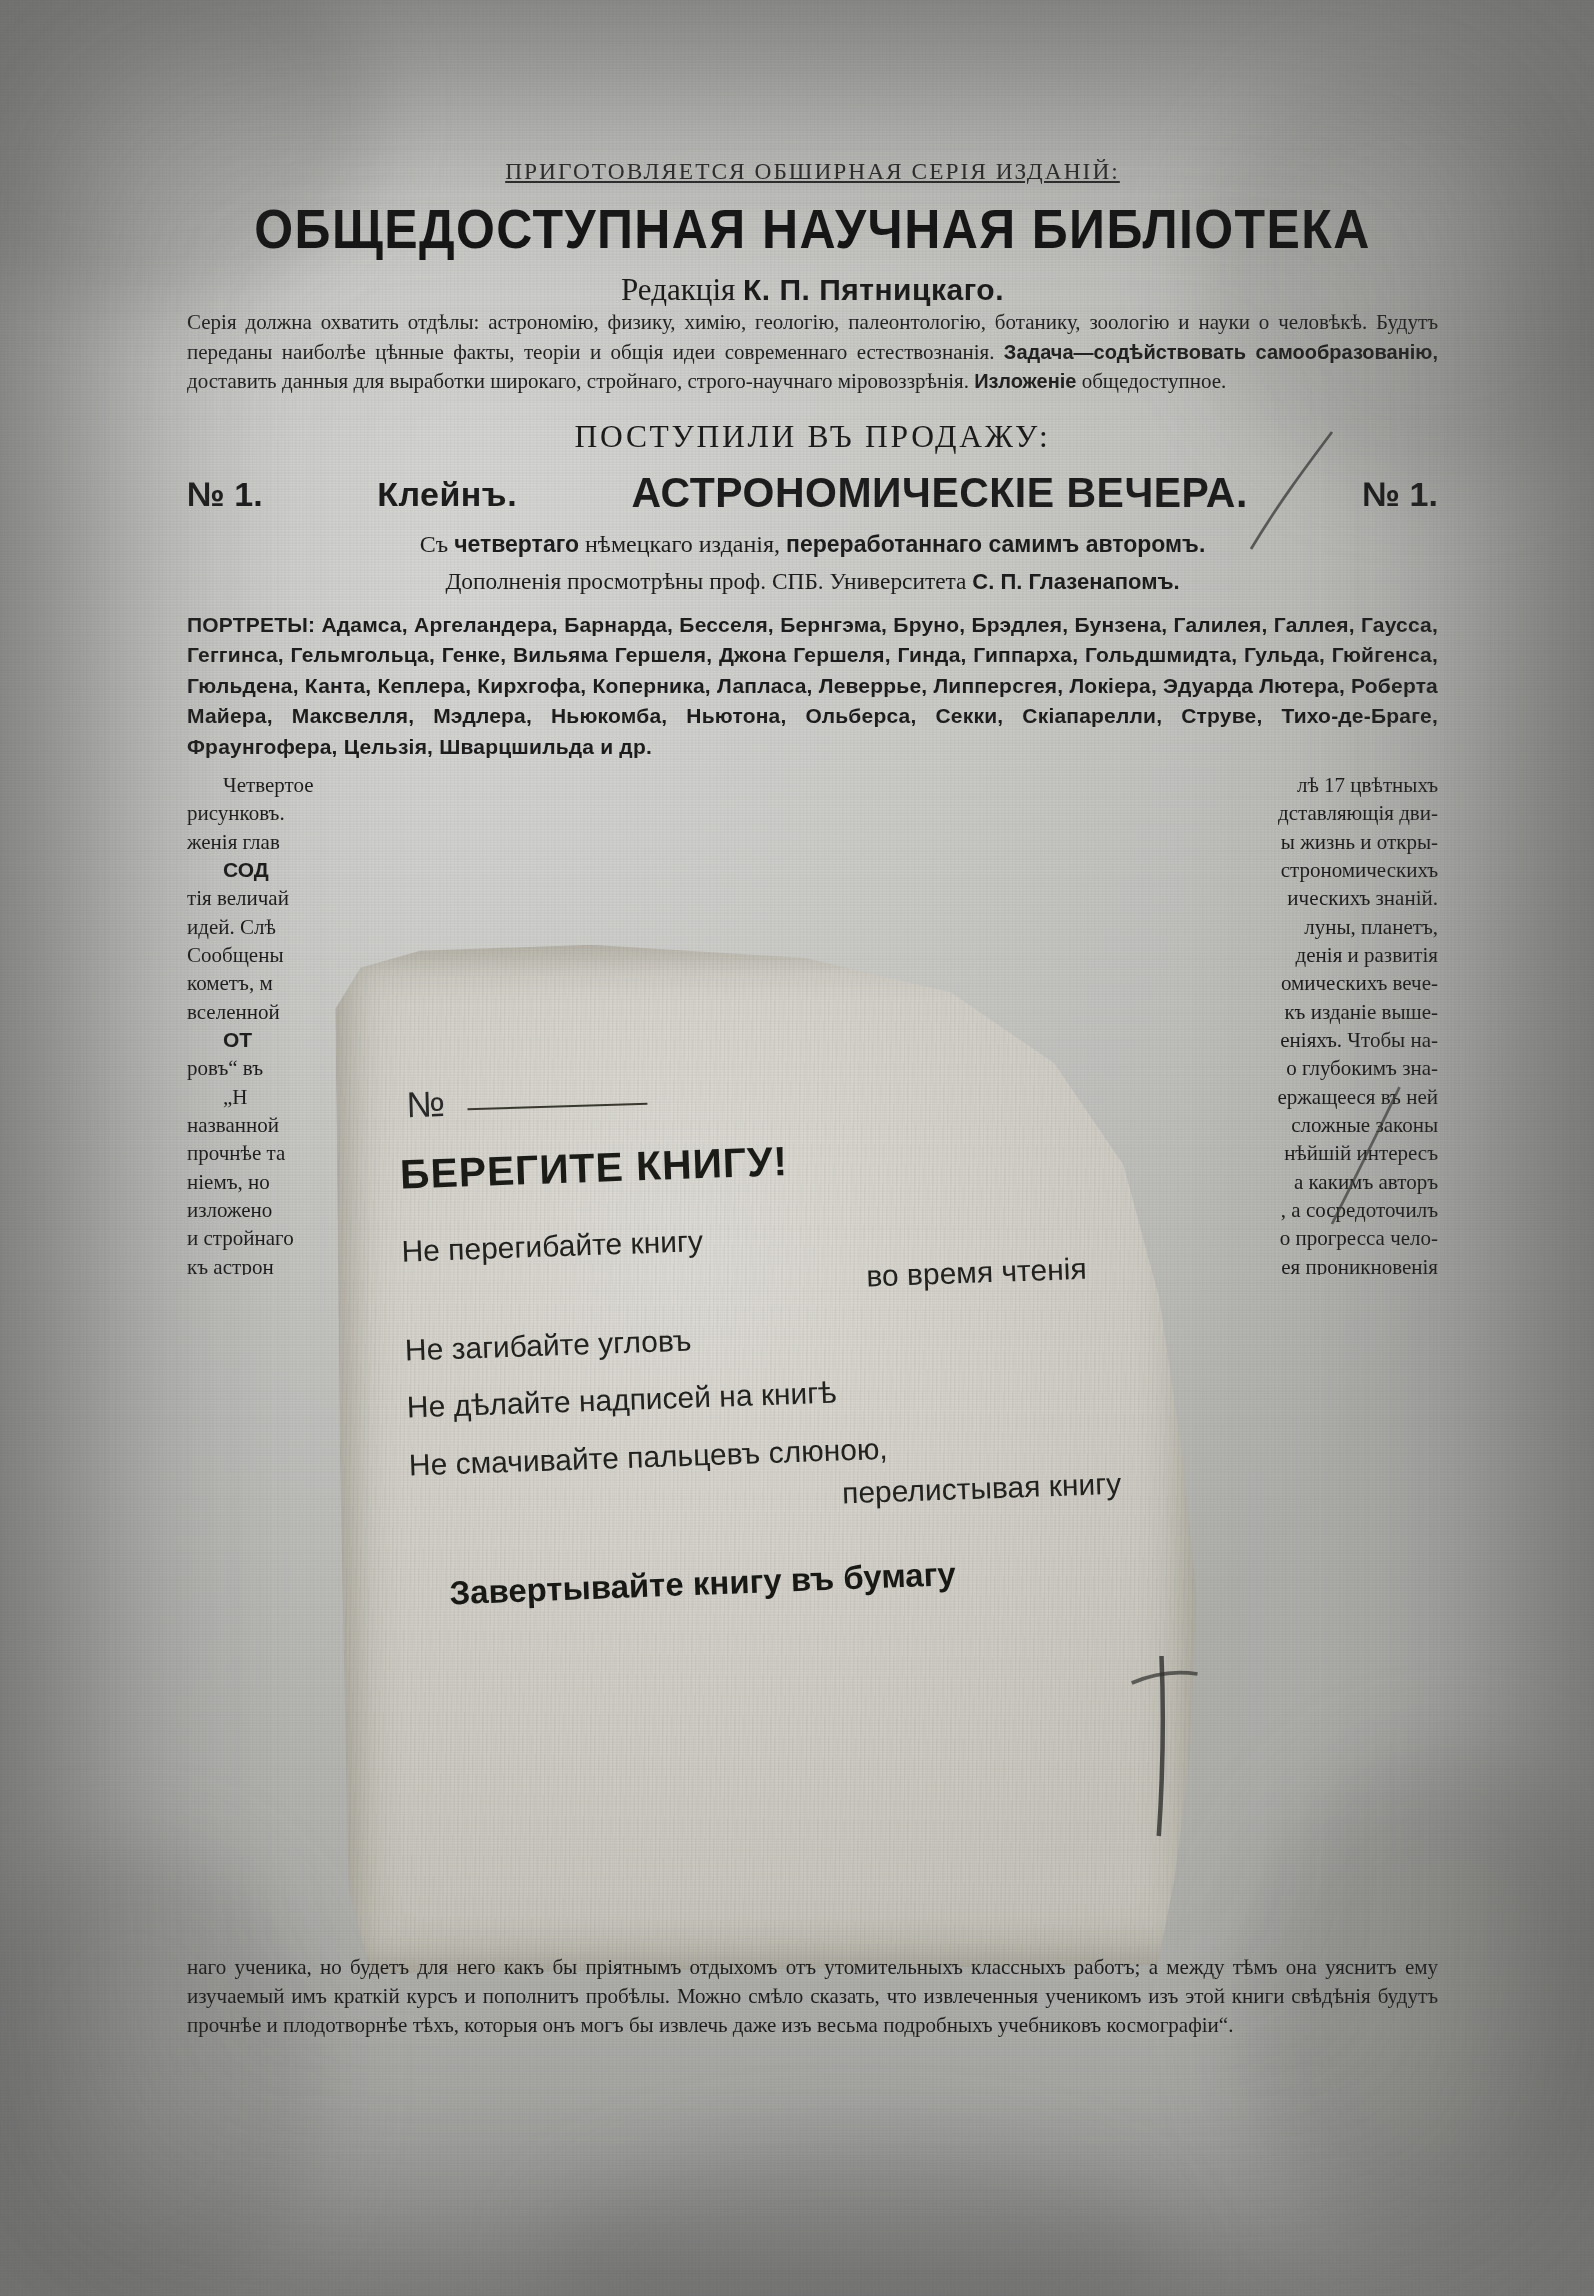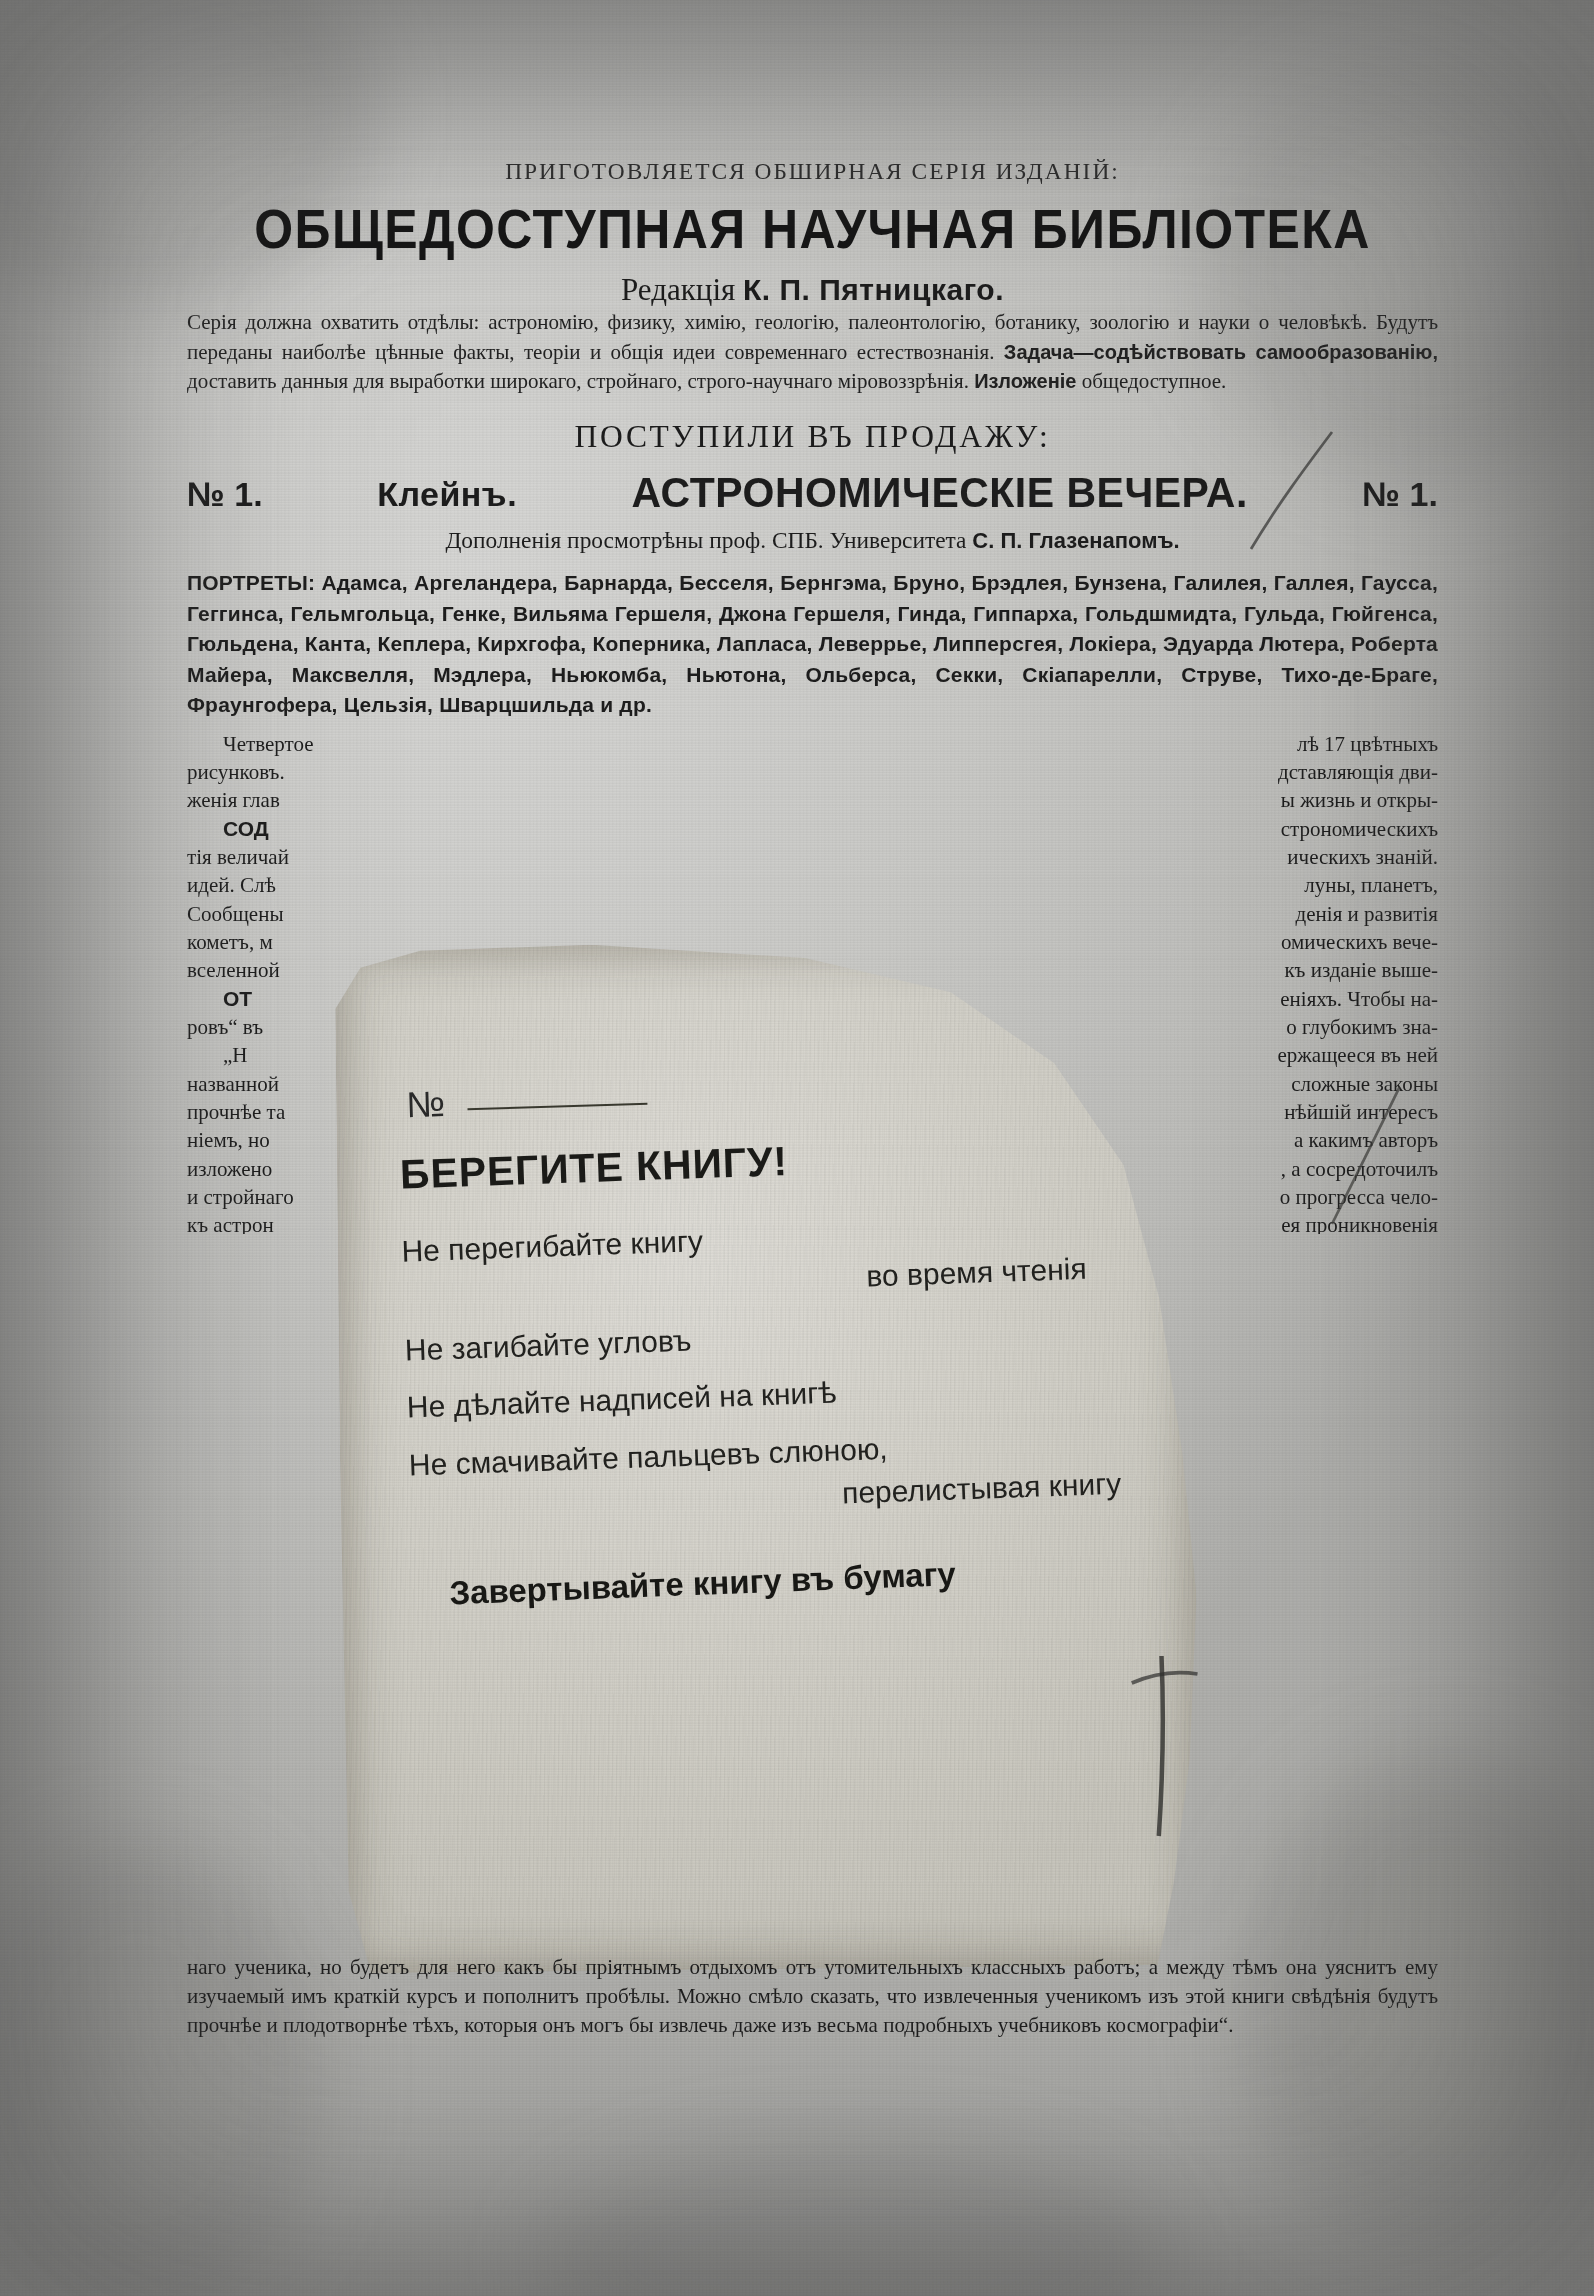--- a/index.html
+++ b/index.html
@@ -50,20 +50,21 @@
     width: 1251px;
   }
 
   .line-1 {
     font-family: "Liberation Serif", serif;
     font-size: 23.4px;
     letter-spacing: 2px;
     text-align: center;
     font-weight: 400;
     color: #2a2a2a;
+    text-decoration: underline;
   }
   .title-main {
     font-family: "Liberation Sans", sans-serif;
     font-weight: 700;
     font-size: 50px;
     letter-spacing: 1.4px;
     text-align: center;
     margin-top: 10.8px;
     color: #141414;
     transform: scaleY(1.12);
@@ -315,20 +316,26 @@
 
     <div class="sale-head">ПОСТУПИЛИ ВЪ ПРОДАЖУ:</div>
 
     <div class="no-row">
       <span class="num">№ 1.</span>
       <span class="auth">Клейнъ.</span>
       <span class="work">АСТРОНОМИЧЕСКІЕ ВЕЧЕРА.</span>
       <span class="num">№ 1.</span>
     </div>
 
+    <div class="edline">
+      <span>Съ</span>
+      <b>четвертаго</b>
+      <span>нѣмецкаго изданія,</span>
+      <b>переработаннаго самимъ авторомъ.</b>
+    </div>
 
 
     <div class="revline">
       <span>Дополненія просмотрѣны проф. СПБ. Университета</span>
       <b>С. П. Глазенапомъ.</b>
     </div>
 
     <div class="portraits">
       <span>ПОРТРЕТЫ:</span>
       <span>Адамса, Аргеландера, Барнарда, Бесселя, Бернгэма, Бруно, Брэдлея, Бунзена, Галилея, Галлея, Гаусса, Геггинса, Гельмгольца, Генке, Вильяма Гершеля, Джона Гершеля, Гинда, Гиппарха, Гольдшмидта, Гульда, Гюйгенса, Гюльдена, Канта, Кеплера, Кирхгофа, Коперника, Лапласа, Леверрье, Липперсгея, Локіера, Эдуарда Лютера, Роберта Майера, Максвелля, Мэдлера, Ньюкомба, Ньютона, Ольберса, Секки, Скіапарелли, Струве, Тихо-де-Браге, Фраунгофера, Цельзія, Шварцшильда и др.</span>

